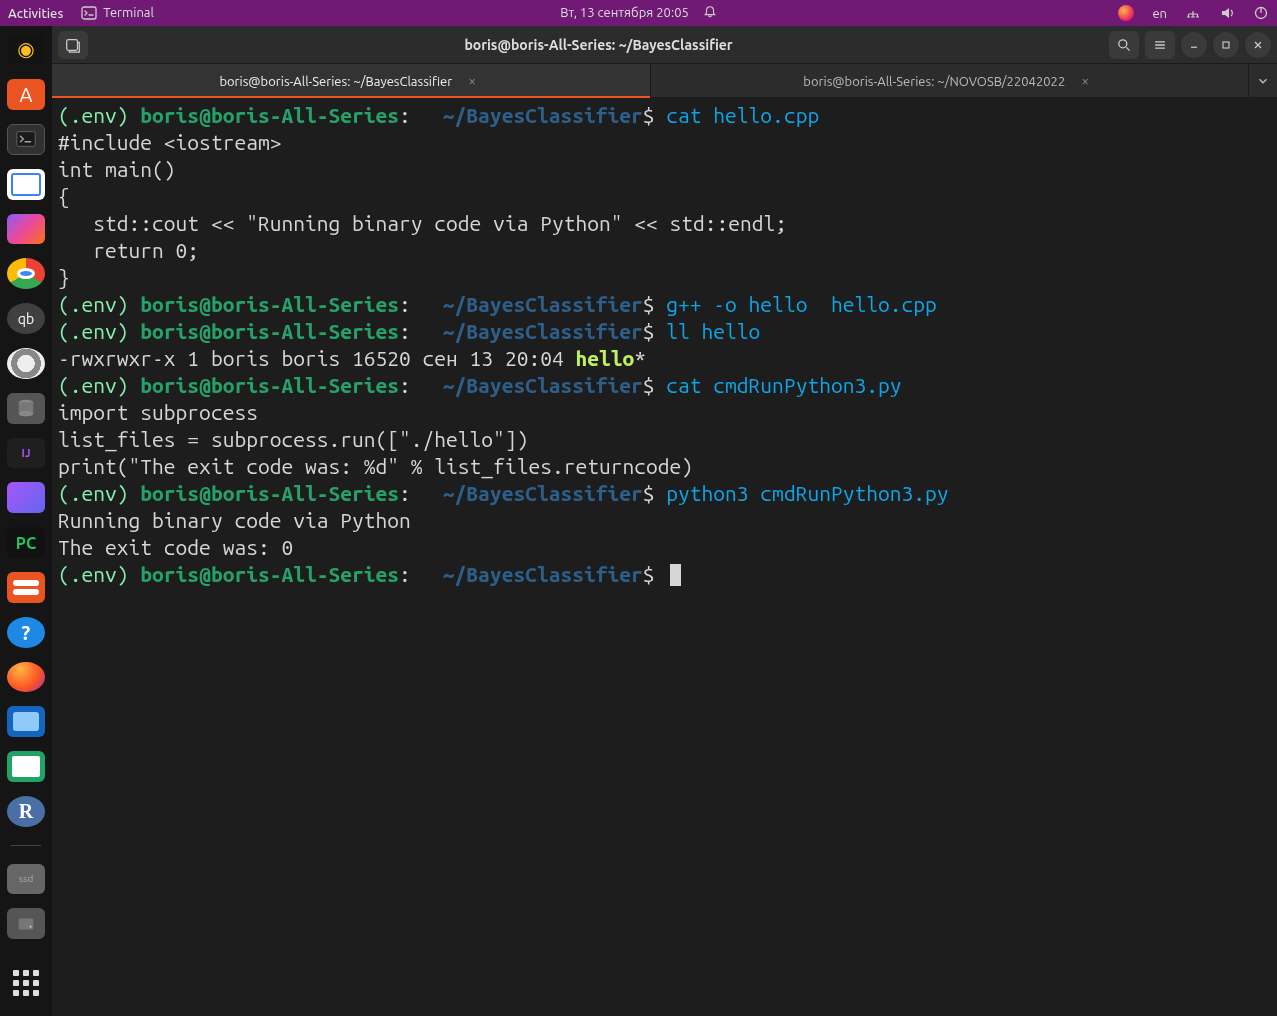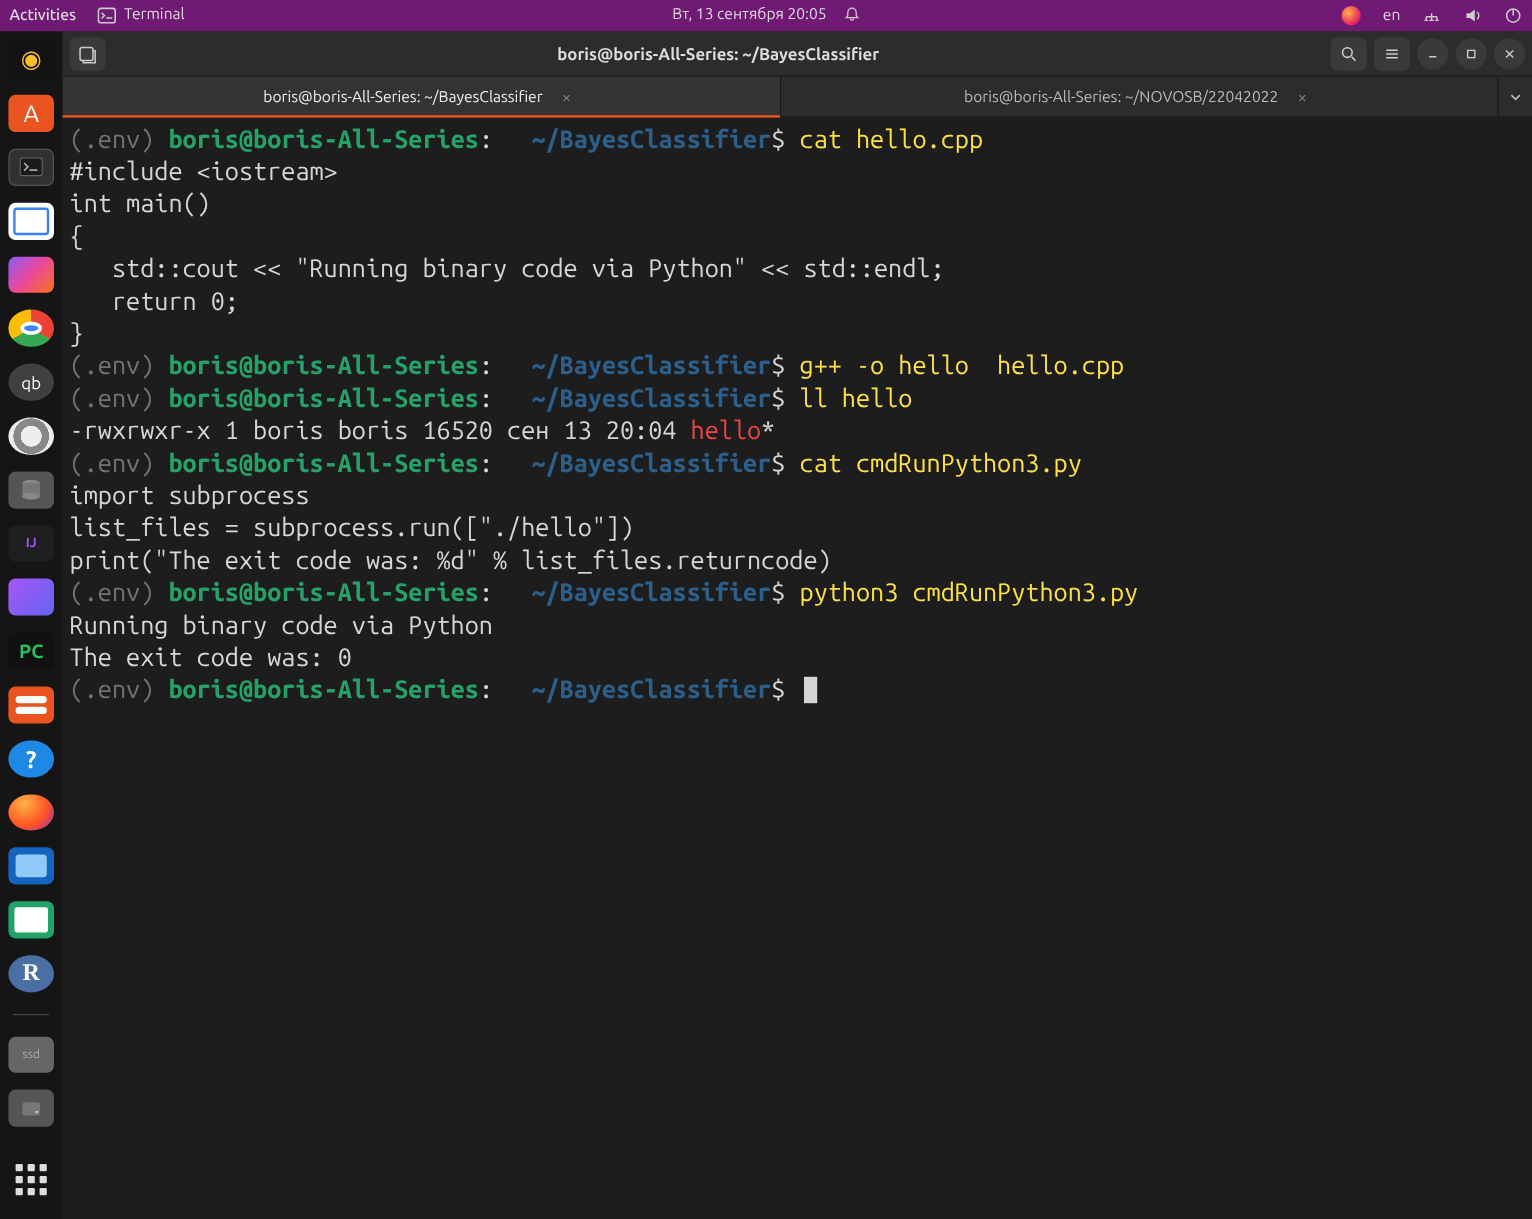--- a/index.html
+++ b/index.html
@@ -146,26 +146,26 @@
     background:#300a24; 
     padding: 4px 6px 6px 6px;
     font-family: "Ubuntu Mono","DejaVu Sans Mono",monospace;
     font-size: 21px;
     line-height: 27px;
     color:#d6d6d6;
     white-space: pre;
     overflow:hidden;
   }
   .term-body { background:#1d1d1d; } 
-  .c-venv   { color:#737373; }
+  .c-venv   { color:#86efac; }
   .c-user   { color:#26a269; font-weight:bold; }
   .c-path-dim { color:#2d5f8b; font-weight:bold;margin-left:32px; }
   .c-dollar { color:#d6d6d6; }
-  .c-cmd    { color:#fde047; }
-  .c-file   { color:#ef4444; font-weight:normal; }
+  .c-cmd    { color:#0ea5e9; }
+  .c-file   { color:#bef264; font-weight:bold; }
   .cursor {
     display:inline-block; width:11px; height:22px;
     background:#d6d6d6; vertical-align:text-bottom; margin-left:4px;
   }
 </style>
 </head>
 <body>
 
 <div class="top-panel">
   <div class="left">

